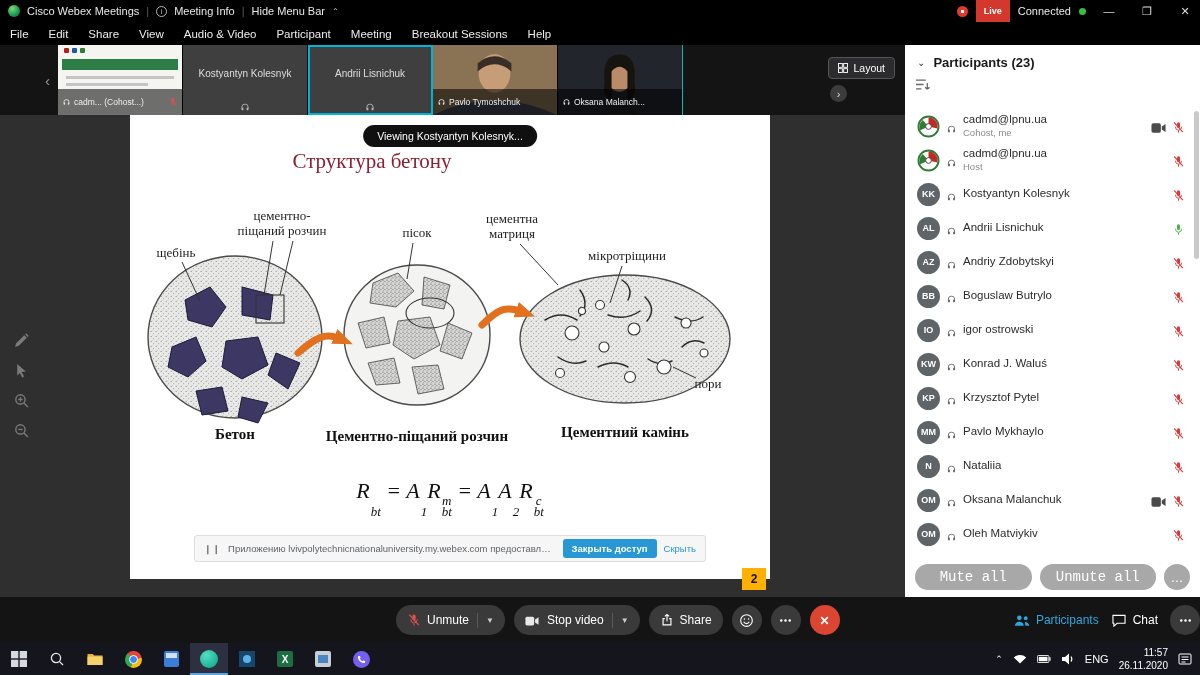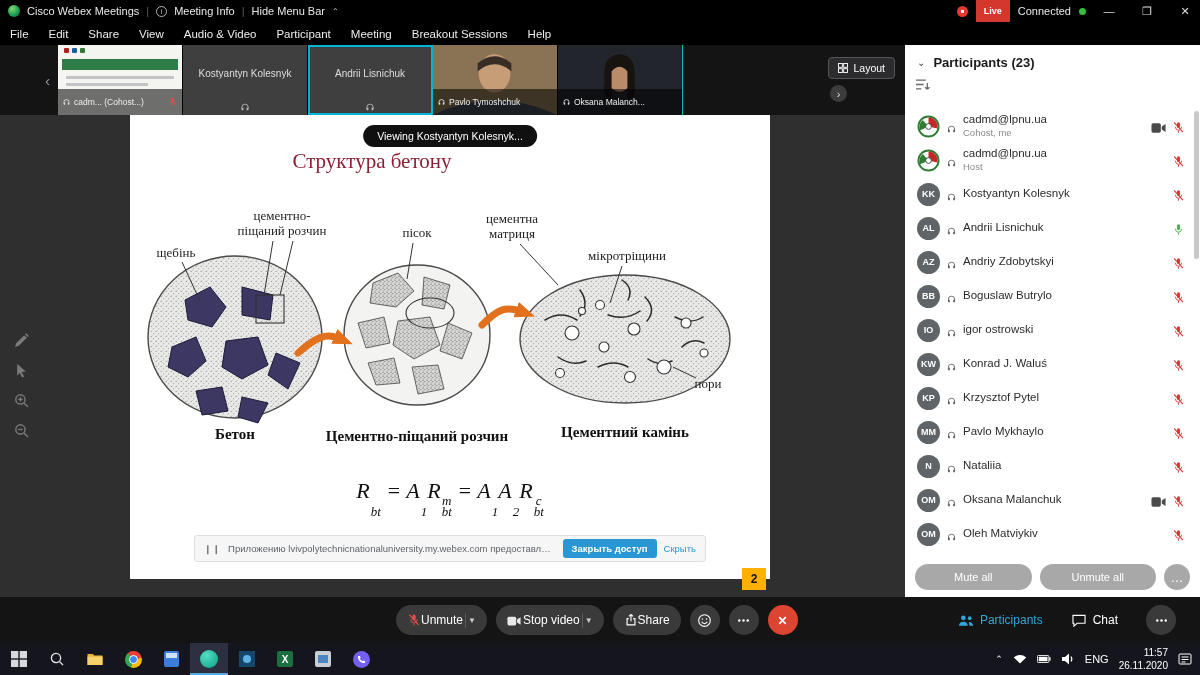--- a/index.html
+++ b/index.html
@@ -87,36 +87,36 @@
   .avatar{width:23px;height:23px;border-radius:50%;background:#5f6468;color:#fff;font-size:9px;font-weight:bold;display:flex;align-items:center;justify-content:center;flex:none}
   .avatar.logo{background:#fff}
   .avatar svg{width:23px;height:23px}
   .hs{width:11px;height:11px;flex:none;opacity:.85}
   .pinfo{display:flex;flex-direction:column;line-height:1.2;flex:1;overflow:hidden}
   .pname{font-size:11.5px;color:#2b2b2b;white-space:nowrap;overflow:hidden;text-overflow:ellipsis}
   .prole{font-size:9.5px;color:#8a8a8a}
   .vic{width:15px;height:12px;flex:none}
   .mic{width:13px;height:13px;flex:none}
   .panel-actions{position:absolute;bottom:7px;left:0;right:0;display:flex;gap:8px;padding:0 10px;align-items:center}
-  .pa-btn{flex:1;height:26px;border-radius:13px;background:#a8a8a8;color:#fff;font-size:11px;border:none;cursor:default;font-family:Liberation Sans, sans-serif}
+  .pa-btn{flex:1;height:26px;border-radius:13px;background:#a8a8a8;color:#fff;font-size:14px;border:none;cursor:default;font-family:Liberation Mono, monospace}
   .pa-more{width:26px;height:26px;border-radius:50%;background:#a8a8a8;color:#fff;border:none;font-size:13px;flex:none;cursor:default}
   .pscroll{position:absolute;top:66px;right:1px;width:5px;height:440px}
   .pscroll .th{width:5px;height:148px;border-radius:3px;background:#c9c9c9}
 
   
   .controlbar{position:absolute;top:597px;left:0;width:1200px;height:46px;background:#141414}
   .cb-center{position:absolute;left:396px;top:8px;display:flex;gap:9px;align-items:center}
-  .cb-pill{height:30px;border-radius:16px;background:#3a3a3a;color:#fff;display:flex;align-items:center;padding:0 11px;font-size:12px}
+  .cb-pill{height:30px;border-radius:16px;background:#3a3a3a;color:#fff;display:flex;align-items:center;gap:6px;padding:0 11px;font-size:12px}
   .cb-pill svg{width:14px;height:14px}
   .cb-pill .dv{width:1px;height:15px;background:#5a5a5a;margin:0 2px}
   .cb-pill .ch{font-size:8px;color:#ccc}
   .cb-circle{width:30px;height:30px;border-radius:50%;background:#3a3a3a;color:#fff;display:flex;align-items:center;justify-content:center}
   .cb-circle svg{width:15px;height:15px}
   .cb-leave{background:#dc4532}
-  .cb-right{position:absolute;right:24px;top:8px;display:flex;gap:28px;}
+  .cb-right{position:absolute;right:0;top:8px;display:flex;gap:12px;}
   .cb-text{display:flex;align-items:center;gap:6px;font-size:12px;color:#fff;height:30px}
   .cb-text svg{width:16px;height:13px}
   .cb-text.active{color:#2fa7dc}
 
   
   .taskbar{position:absolute;top:643px;left:0;width:1200px;height:32px;background:#15161d;display:flex;align-items:center;color:#fff}
   #pinned{display:flex;height:32px;align-items:center}
   .tb-it{width:38px;height:32px;display:flex;align-items:center;justify-content:center}
   .tb-it svg{width:16px;height:16px}
   .tb-it.active{background:#2d3040;box-shadow:inset 0 -2px 0 #58a6dc}

